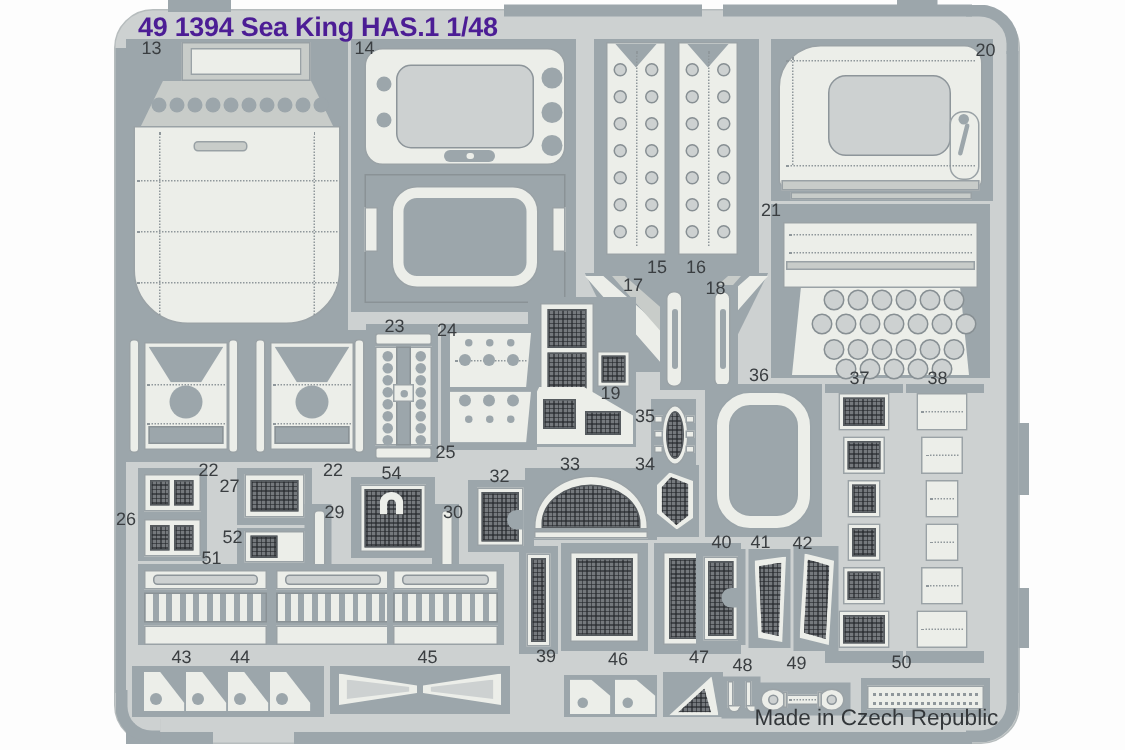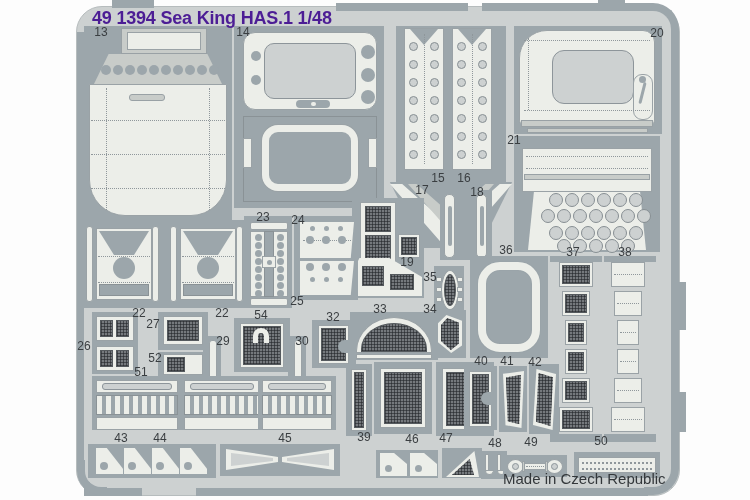--- a/index.html
+++ b/index.html
@@ -416,21 +416,21 @@
       <div class="part-label" style="left: 573px; top: 252px;">37</div>
       <div class="part-label" style="left: 625px; top: 252px;">38</div>
       <div class="part-label" style="left: 364px; top: 437px;">39</div>
       <div class="part-label" style="left: 481px; top: 361px;">40</div>
       <div class="part-label" style="left: 507px; top: 361px;">41</div>
       <div class="part-label" style="left: 535px; top: 362px;">42</div>
       <div class="part-label" style="left: 121px; top: 438px;">43</div>
       <div class="part-label" style="left: 160px; top: 438px;">44</div>
       <div class="part-label" style="left: 285px; top: 438px;">45</div>
       <div class="part-label" style="left: 412px; top: 439px;">46</div>
-      <div class="part-label" style="left: 446px; top: 438px;">47</div>
+      <div class="part-label" style="left: 466px; top: 438px;">47</div>
       <div class="part-label" style="left: 495px; top: 443px;">48</div>
       <div class="part-label" style="left: 531px; top: 442px;">49</div>
       <div class="part-label" style="left: 601px; top: 441px;">50</div>
       <div class="part-label" style="left: 141px; top: 372px;">51</div>
     </div>
   <div class="txt title">49 1394 Sea King HAS.1 1/48</div>
   <div class="txt made-in">Made in Czech Republic</div>
 </div>
 
 </body></html>

